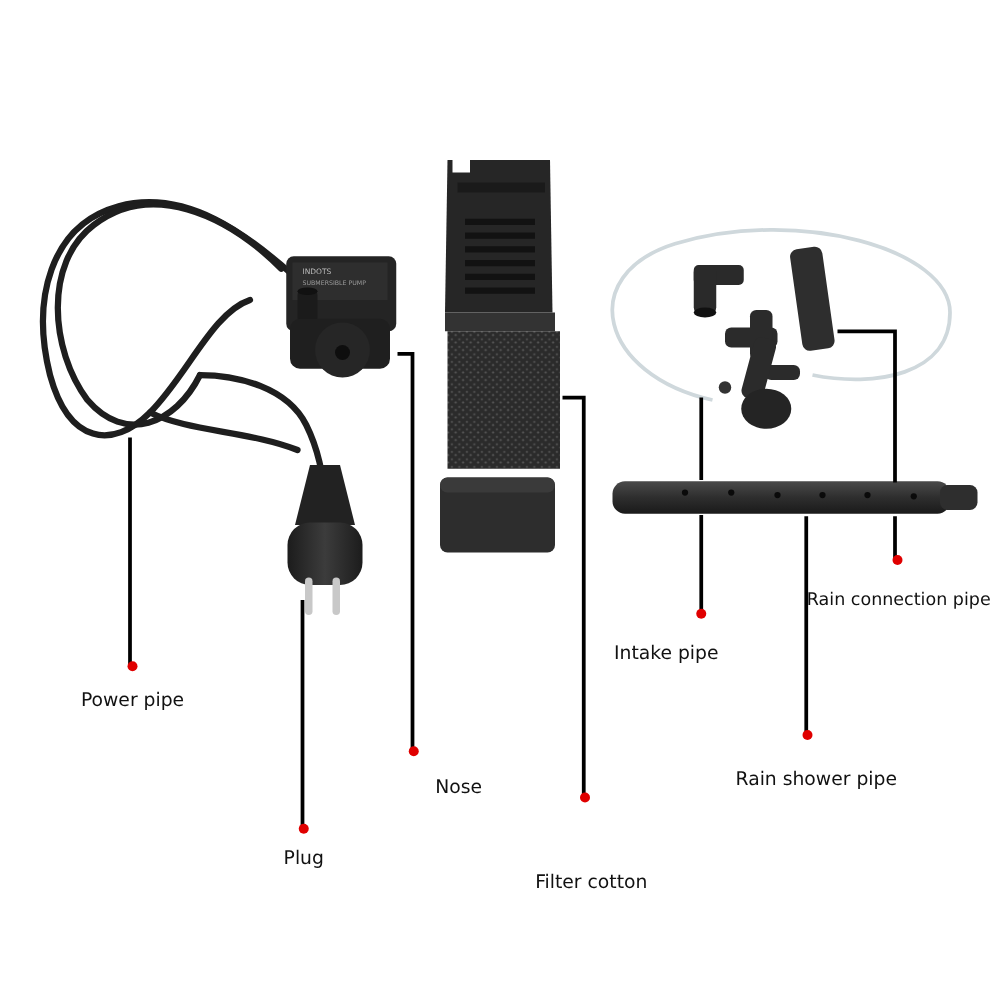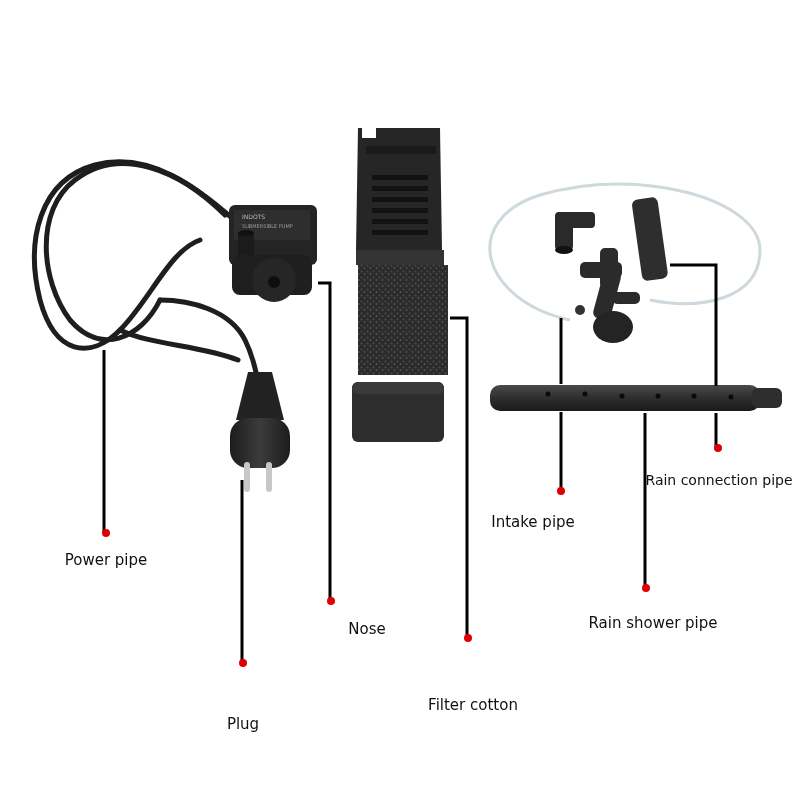--- a/index.html
+++ b/index.html
@@ -139,19 +139,19 @@
       <circle cx="331" cy="601" r="4"></circle>
       <circle cx="468" cy="638" r="4"></circle>
       <circle cx="561" cy="491" r="4"></circle>
       <circle cx="646" cy="588" r="4"></circle>
       <circle cx="718" cy="448" r="4"></circle>
     </g>
   </svg>
 
   
   <div class="label" style="left:106px; top:551px;">Power pipe</div>
-  <div class="label" style="left:243px; top:715px;">Plug</div>
+  <div class="label" style="left:243px; top:677px;">Plug</div>
   <div class="label" style="left:319px; top:620px;margin-left:48px;">Nose</div>
   <div class="label" style="left:473px; top:667px;margin-top:29px;">Filter cotton</div>
   <div class="label" style="left:533px; top:513px;">Intake pipe</div>
   <div class="label" style="left:653px; top:614px;">Rain shower pipe</div>
   <div class="label small" style="left:719px; top:472px;">Rain connection pipe</div>
 </div>
 
 </body></html>

